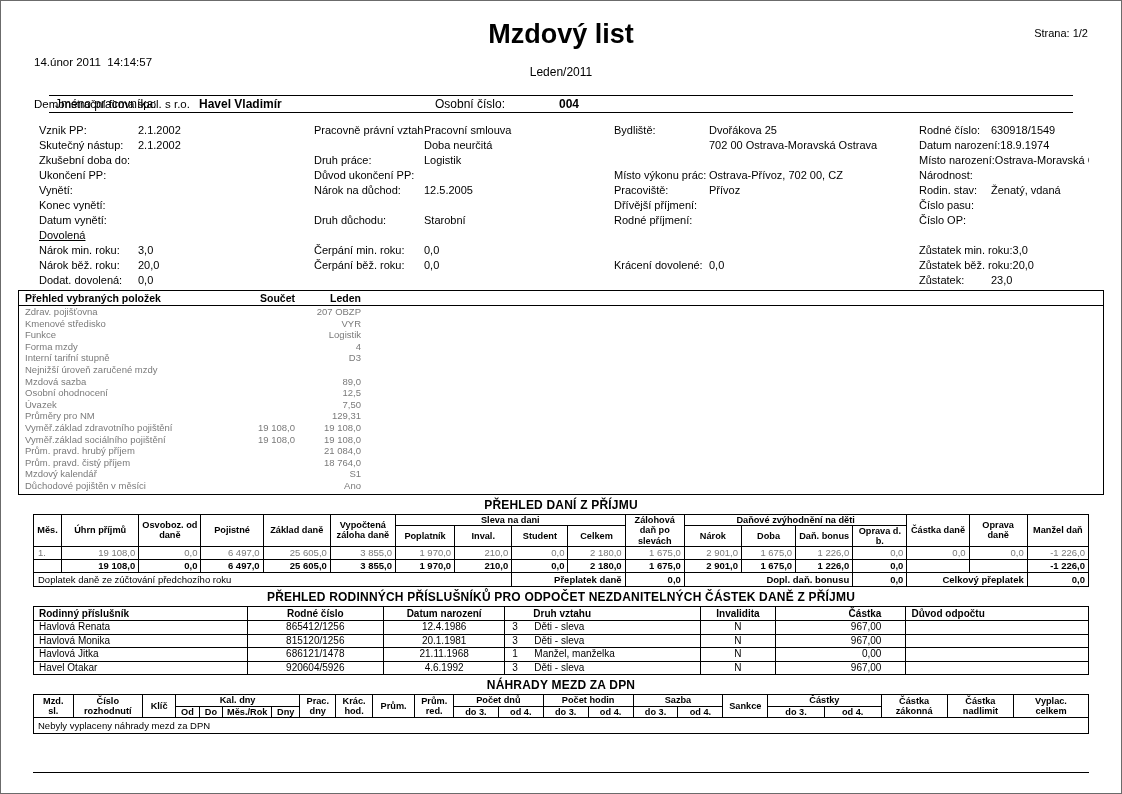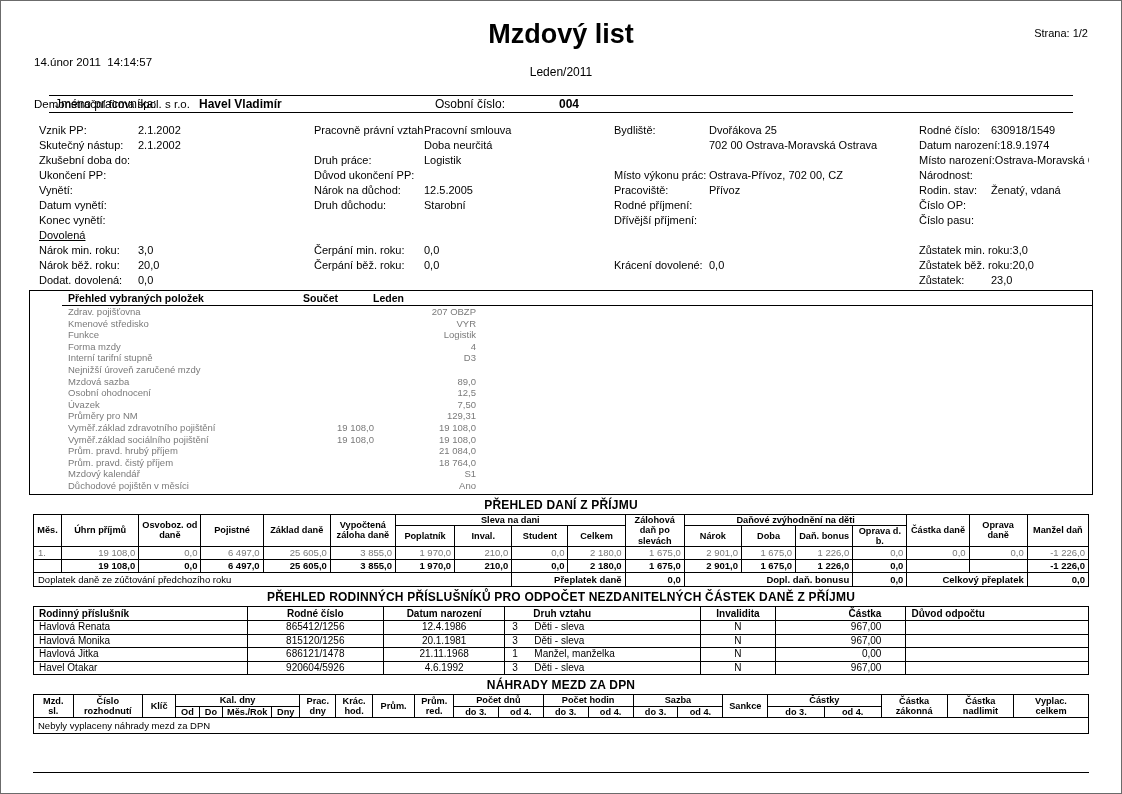--- a/index.html
+++ b/index.html
@@ -21,23 +21,23 @@
   
   .info { margin:10px 32px 0; }
   .irow { display:flex; height:15px; line-height:15px; font-size:11px; white-space:nowrap; padding-left:6px; }
   .l1 { min-width:99px; } .v1 { min-width:176px; }
   .l2 { min-width:110px; } .v2 { min-width:190px; }
   .l3 { min-width:95px; } .v3 { min-width:210px; }
   .l4 { min-width:72px; } .v4 { flex:1; overflow:hidden; }
   .dov { text-decoration:underline; }
 
   
-  .items { margin:2px 28px 0; border:1px solid #000; padding-bottom:2px;padding-left:32px; }
+  .items { margin:2px 17px 0; border:1px solid #000; padding-bottom:2px; }
   .ihead { display:flex; border-bottom:1px solid #000; height:15px; line-height:14px; font-size:10.5px; font-weight:bold; padding-left:6px; }
-  .itrow { display:flex; height:11.6px; line-height:11.6px; font-size:9.5px; padding-left:6px; color:#7a7a7a;gap:36px; }
+  .itrow { display:flex; height:11.6px; line-height:11.6px; font-size:9.5px; padding-left:6px; color:#7a7a7a; }
   .i-l { width:200px; overflow:hidden; white-space:nowrap; }
   .i-s { width:70px; text-align:right; }
   .i-m { width:66px; text-align:right; }
 
   .sec-head { text-align:center; font-weight:bold; font-size:12px; margin:3px 0 2px; letter-spacing:.2px; }
 
   table { border-collapse:collapse; table-layout:fixed; width:calc(100% - 64px); margin:0 32px; }
   th, td { border:1px solid #000; overflow:hidden; }
   th { font-weight:bold; text-align:center; vertical-align:middle; padding:0 1px; line-height:1.12; }
 
@@ -130,37 +130,37 @@
       <span class="l1">Vynětí:</span>
         <span class="v1"></span>
         <span class="l2">Nárok na důchod:</span>
         <span class="v2">12.5.2005</span>
         <span class="l3">Pracoviště:</span>
         <span class="v3">Přívoz</span>
         <span class="l4">Rodin. stav:</span>
         <span class="v4">Ženatý, vdaná</span>
     </div>
     <div class="irow">
+      <span class="l1">Konec vynětí:</span>
+        <span class="v1"></span>
+        <span class="l2"></span>
+        <span class="v2"></span>
+        <span class="l3">Dřívější příjmení:</span>
+        <span class="v3"></span>
+        <span class="l4">Číslo pasu:</span>
+        <span class="v4"></span>
+    </div>
+    <div class="irow">
       <span class="l1">Datum vynětí:</span>
         <span class="v1"></span>
         <span class="l2">Druh důchodu:</span>
         <span class="v2">Starobní</span>
         <span class="l3">Rodné příjmení:</span>
         <span class="v3"></span>
         <span class="l4">Číslo OP:</span>
-        <span class="v4"></span>
-    </div>
-    <div class="irow">
-      <span class="l1">Konec vynětí:</span>
-        <span class="v1"></span>
-        <span class="l2"></span>
-        <span class="v2"></span>
-        <span class="l3">Dřívější příjmení:</span>
-        <span class="v3"></span>
-        <span class="l4">Číslo pasu:</span>
         <span class="v4"></span>
     </div>
     <div class="irow">
       <span class="dov">Dovolená</span>
     </div>
     <div class="irow">
       <span class="l1">Nárok min. roku:</span>
         <span class="v1">3,0</span>
         <span class="l2">Čerpání min. roku:</span>
         <span class="v2">0,0</span>

